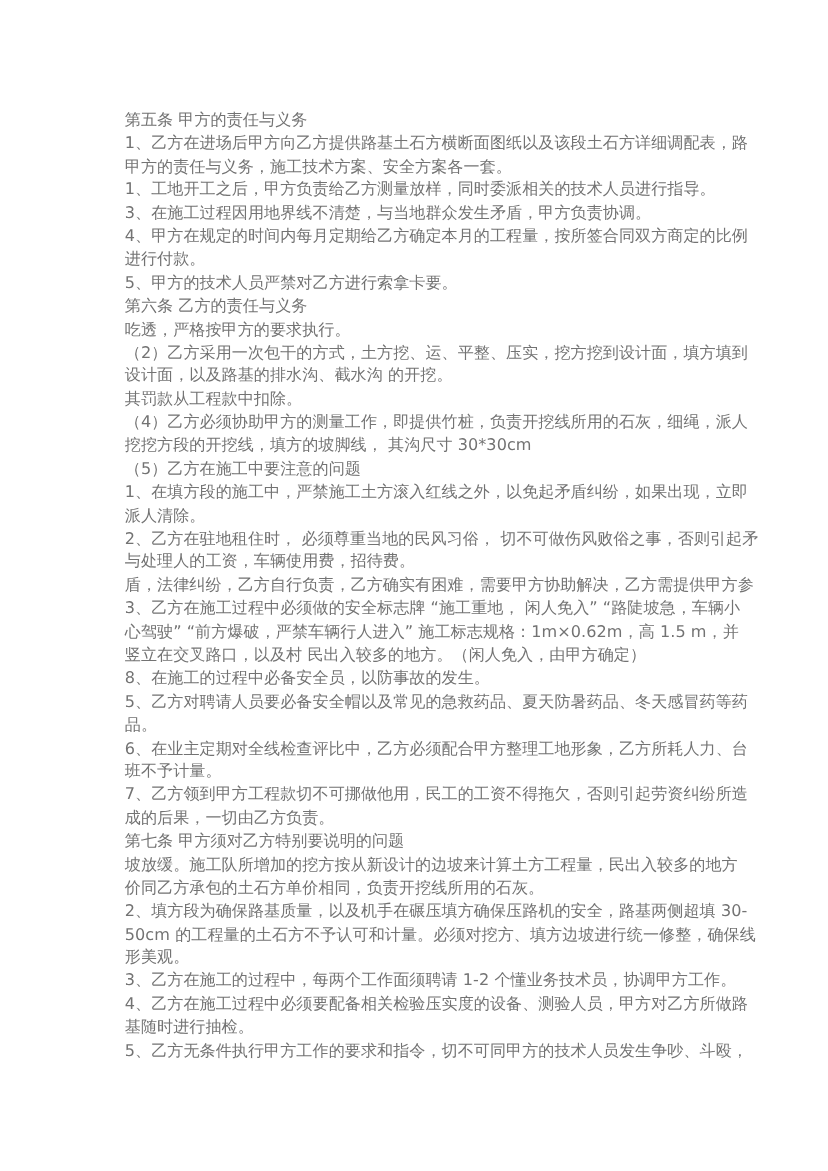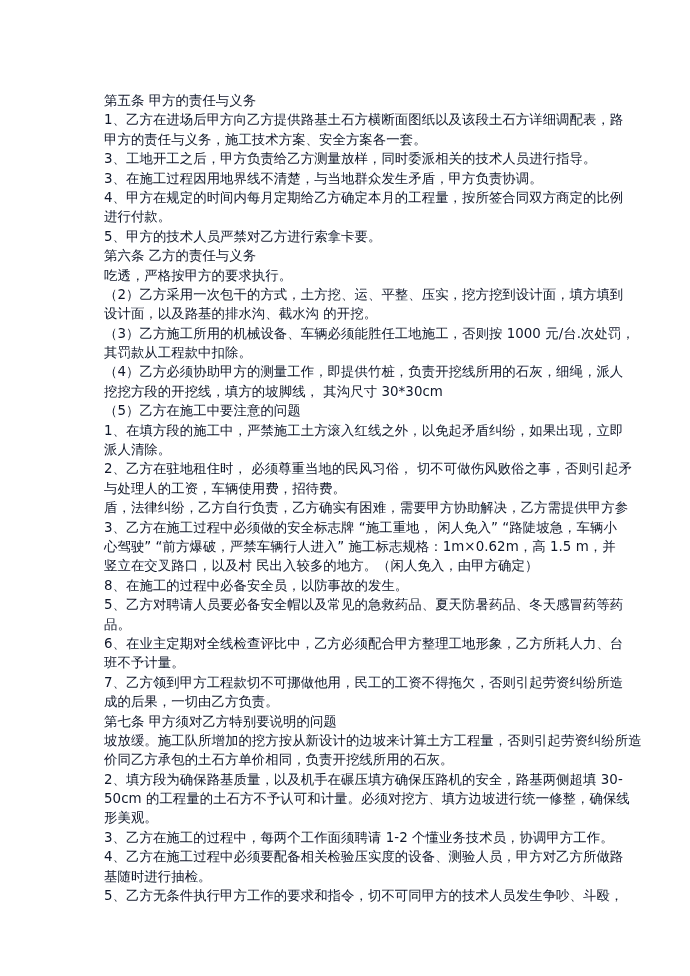--- a/index.html
+++ b/index.html
@@ -5,63 +5,62 @@
     html, body { margin: 0; padding: 0; background: #ffffff; }
     body { width: 690px; height: 976px; position: relative; overflow: hidden; }
     .page {
       position: absolute;
       left: 104px;
       top: 91px;
       width: 486px;
       font-family: "DejaVu Sans", "Liberation Sans", sans-serif;
       font-size: 13.4px;
       line-height: 19.4px;
-      color: #0f172a;
+      color: #737373;
       letter-spacing: 0.05px;
     }
     .line { white-space: pre; overflow: visible; height: 19.4px; }
   </style>
 </head>
 <body>
 
 <div class="page">
   <div class="line">第五条 甲方的责任与义务</div>
   <div class="line">1、乙方在进场后甲方向乙方提供路基土石方横断面图纸以及该段土石方详细调配表，路</div>
   <div class="line">甲方的责任与义务，施工技术方案、安全方案各一套。</div>
-  <div class="line">3、工地开工之后，甲方负责给乙方测量放样，同时委派相关的技术人员进行指导。</div>
+  <div class="line">1、工地开工之后，甲方负责给乙方测量放样，同时委派相关的技术人员进行指导。</div>
   <div class="line">3、在施工过程因用地界线不清楚，与当地群众发生矛盾，甲方负责协调。</div>
   <div class="line">4、甲方在规定的时间内每月定期给乙方确定本月的工程量，按所签合同双方商定的比例</div>
   <div class="line">进行付款。</div>
   <div class="line">5、甲方的技术人员严禁对乙方进行索拿卡要。</div>
   <div class="line">第六条 乙方的责任与义务</div>
   <div class="line">吃透，严格按甲方的要求执行。</div>
   <div class="line">（2）乙方采用一次包干的方式，土方挖、运、平整、压实，挖方挖到设计面，填方填到</div>
   <div class="line">设计面，以及路基的排水沟、截水沟 的开挖。</div>
-  <div class="line">（3）乙方施工所用的机械设备、车辆必须能胜任工地施工，否则按 1000 元/台.次处罚，</div>
   <div class="line">其罚款从工程款中扣除。</div>
   <div class="line">（4）乙方必须协助甲方的测量工作，即提供竹桩，负责开挖线所用的石灰，细绳，派人</div>
   <div class="line">挖挖方段的开挖线，填方的坡脚线， 其沟尺寸 30*30cm</div>
   <div class="line">（5）乙方在施工中要注意的问题</div>
   <div class="line">1、在填方段的施工中，严禁施工土方滚入红线之外，以免起矛盾纠纷，如果出现，立即</div>
   <div class="line">派人清除。</div>
   <div class="line">2、乙方在驻地租住时， 必须尊重当地的民风习俗， 切不可做伤风败俗之事，否则引起矛</div>
   <div class="line">与处理人的工资，车辆使用费，招待费。</div>
   <div class="line">盾，法律纠纷，乙方自行负责，乙方确实有困难，需要甲方协助解决，乙方需提供甲方参</div>
   <div class="line">3、乙方在施工过程中必须做的安全标志牌 “施工重地， 闲人免入” “路陡坡急，车辆小</div>
   <div class="line">心驾驶” “前方爆破，严禁车辆行人进入” 施工标志规格：1m×0.62m，高 1.5 m，并</div>
   <div class="line">竖立在交叉路口，以及村 民出入较多的地方。（闲人免入，由甲方确定）</div>
   <div class="line">8、在施工的过程中必备安全员，以防事故的发生。</div>
   <div class="line">5、乙方对聘请人员要必备安全帽以及常见的急救药品、夏天防暑药品、冬天感冒药等药</div>
   <div class="line">品。</div>
   <div class="line">6、在业主定期对全线检查评比中，乙方必须配合甲方整理工地形象，乙方所耗人力、台</div>
   <div class="line">班不予计量。</div>
   <div class="line">7、乙方领到甲方工程款切不可挪做他用，民工的工资不得拖欠，否则引起劳资纠纷所造</div>
   <div class="line">成的后果，一切由乙方负责。</div>
   <div class="line">第七条 甲方须对乙方特别要说明的问题</div>
-  <div class="line">坡放缓。施工队所增加的挖方按从新设计的边坡来计算土方工程量，否则引起劳资纠纷所造</div>
+  <div class="line">坡放缓。施工队所增加的挖方按从新设计的边坡来计算土方工程量，民出入较多的地方</div>
   <div class="line">价同乙方承包的土石方单价相同，负责开挖线所用的石灰。</div>
   <div class="line">2、填方段为确保路基质量，以及机手在碾压填方确保压路机的安全，路基两侧超填 30-</div>
   <div class="line">50cm 的工程量的土石方不予认可和计量。必须对挖方、填方边坡进行统一修整，确保线</div>
   <div class="line">形美观。</div>
   <div class="line">3、乙方在施工的过程中，每两个工作面须聘请 1-2 个懂业务技术员，协调甲方工作。</div>
   <div class="line">4、乙方在施工过程中必须要配备相关检验压实度的设备、测验人员，甲方对乙方所做路</div>
   <div class="line">基随时进行抽检。</div>
   <div class="line">5、乙方无条件执行甲方工作的要求和指令，切不可同甲方的技术人员发生争吵、斗殴，</div>
 </div>
 

